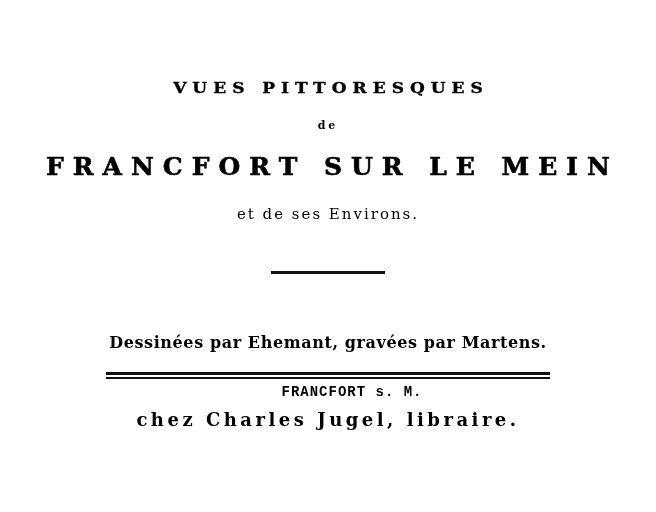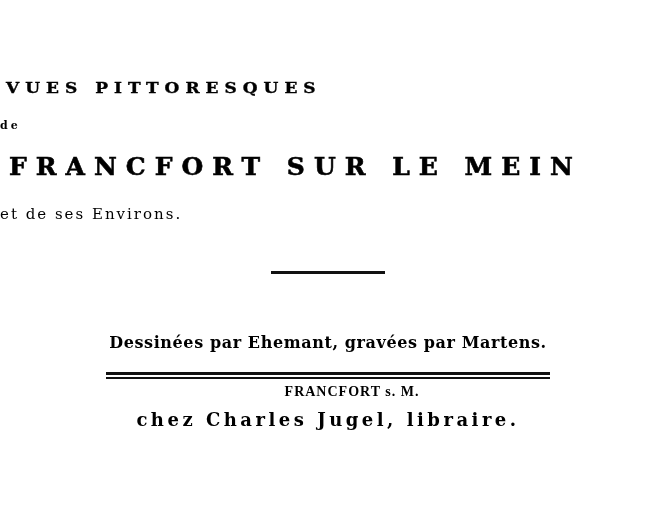--- a/index.html
+++ b/index.html
@@ -20,20 +20,21 @@
     height: 512px;
     box-sizing: border-box;
   }
 
   
   .title-block {
     position: absolute;
     left: 0;
     right: 0;
     top: 78px;
+    text-align: center;
   }
 
   .line-main-title {
     font-family: "DejaVu Serif", serif;
     font-weight: bold;
     font-size: 17px;
     letter-spacing: 6px;
     text-transform: uppercase;
     -webkit-text-stroke: 0.4px #000;
     line-height: 1.1;
@@ -115,21 +116,21 @@
 
   
   .imprint {
     position: absolute;
     left: 0;
     right: 0;
     top: 384px;
     text-align: center;
   }
   .imprint-city {
-    font-family: Liberation Serif, serif;
+    font-family: Liberation Mono, monospace;
     font-weight: bold;
     font-size: 14px;
     letter-spacing: 1px;
     padding-left: 48px;
   }
   .imprint-publisher {
     margin-top: 9px;
     font-family: "DejaVu Serif", serif;
     font-weight: bold;
     font-size: 18px;

